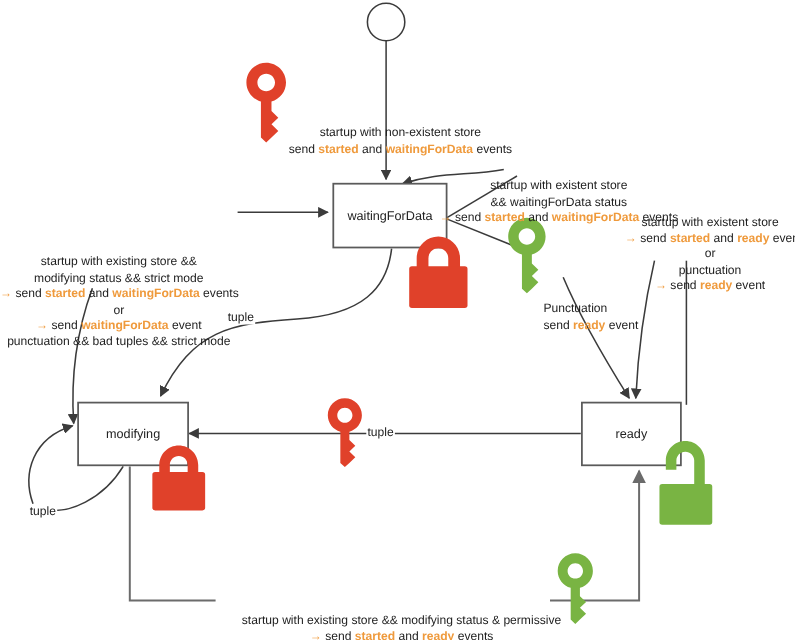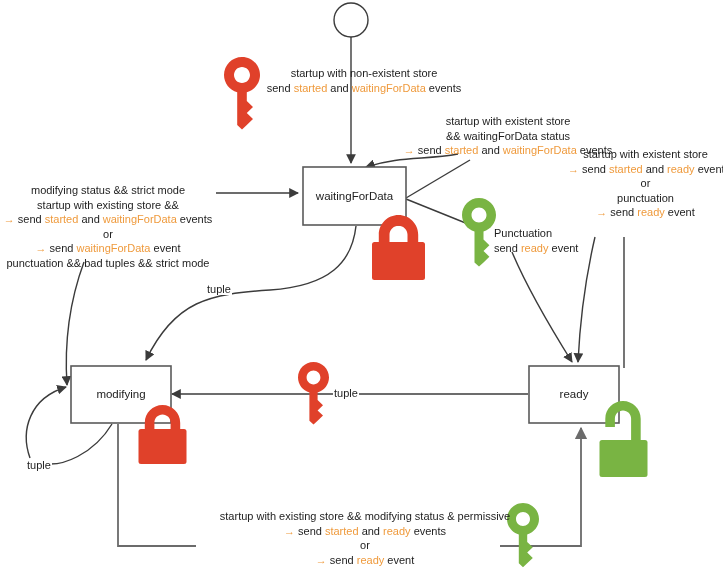--- a/index.html
+++ b/index.html
@@ -45,24 +45,25 @@
     text-anchor: middle;
     dominant-baseline: middle;
   }
   .anno {
     position: absolute;
     font-family: "Liberation Sans", sans-serif;
     font-size: 11px;
     color: #1d1d1d;
     line-height: 14.5px;
     white-space: nowrap;
+    margin-top: 48px;
   }
   .anno.center { text-align: center; }
   .anno.left   { text-align: left; }
-  .ev { color: #ef9a3c; font-weight: normal; }
+  .ev { color: #ef9a3c; font-weight: bold; }
   .arrowglyph { color: #ef9a3c; }
   .edge-label {
     position: absolute;
     font-family: "Liberation Sans", sans-serif;
     font-size: 11px;
     color: #1d1d1d;
     white-space: nowrap;
     background: #ffffff;
     padding: 0 1px;
   }
@@ -191,22 +192,22 @@
 
   <div class="anno center" style="left:568px; top:147px; width:155px;">
       <div><span>startup with existent store</span></div>
       <div><span class="arrowglyph">→ </span><span>send </span><span class="ev">started</span><span> and </span><span class="ev">ready</span><span> events</span></div>
       <div><span>or</span></div>
       <div><span>punctuation</span></div>
       <div><span class="arrowglyph">→ </span><span>send </span><span class="ev">ready</span><span> event</span></div>
     </div>
 
   <div class="anno center" style="left:0px; top:183px; width:216px;">
+      <div><span>startup with existing store &amp;&amp;</span></div>
       <div><span>modifying status &amp;&amp; strict mode</span></div>
-      <div><span>startup with existing store &amp;&amp;</span></div>
       <div><span class="arrowglyph">→ </span><span>send </span><span class="ev">started</span><span> and </span><span class="ev">waitingForData</span><span> events</span></div>
       <div><span>or</span></div>
       <div><span class="arrowglyph">→ </span><span>send </span><span class="ev">waitingForData</span><span> event</span></div>
       <div><span>punctuation &amp;&amp; bad tuples &amp;&amp; strict mode</span></div>
     </div>
 
   <div class="anno left" style="left:494px; top:226px; width:110px;">
       <div><span>Punctuation</span></div>
       <div><span>send </span><span class="ev">ready</span><span> event</span></div>
     </div>

